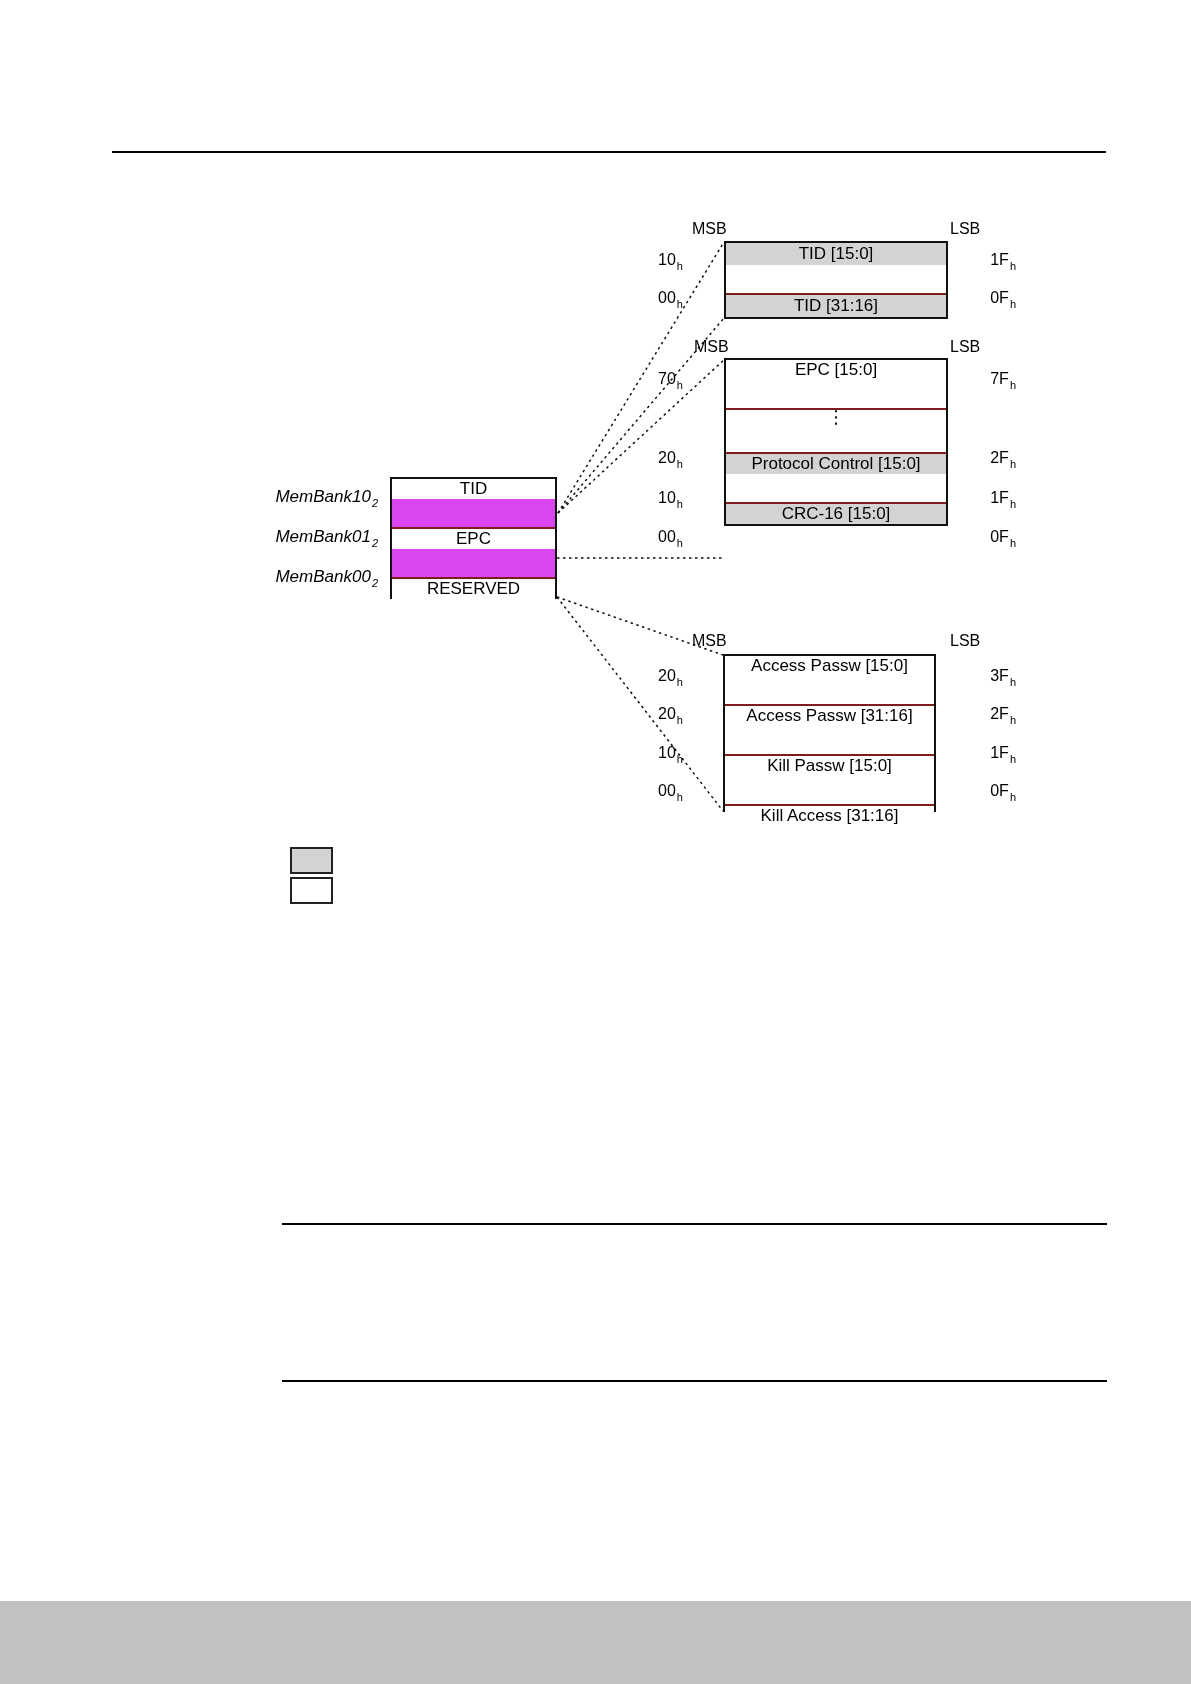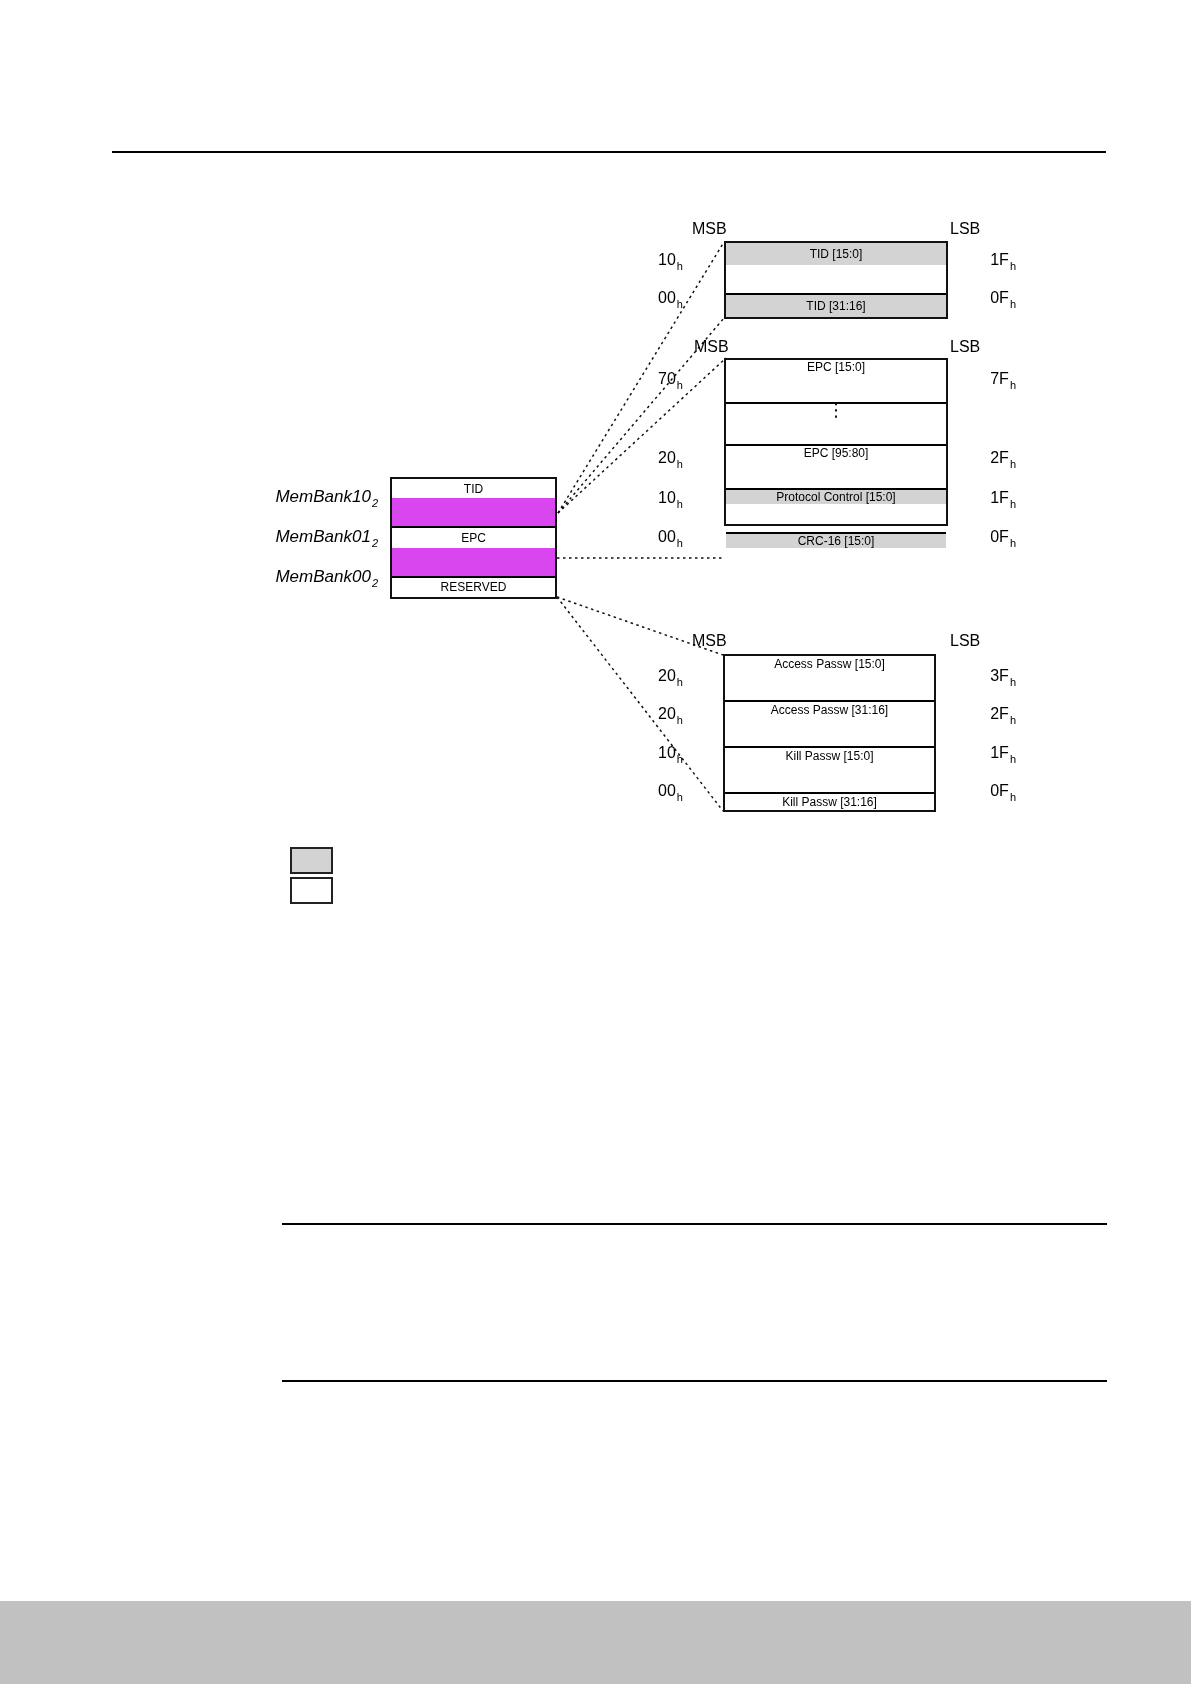--- a/index.html
+++ b/index.html
@@ -24,23 +24,23 @@
     position:absolute; left:390px; top:477px; width:167px; height:122px;
     border:2px solid #111; box-sizing:border-box; display:flex; flex-direction:column;
     background:#d946ef;
   }
   .memblock {
     position:absolute; border:2px solid #111; box-sizing:border-box;
     display:flex; flex-direction:column; background:#fff;
   }
   .memrow {
     flex:1; display:flex; align-items:center; justify-content:center;
-    font-size:12px; background:#ffffff; white-space:nowrap;
+    font-size:17px; background:#ffffff; white-space:nowrap;
   }
-  .memrow + .memrow { border-top:2px solid #000000;margin-top:28px; }
+  .memrow + .memrow { border-top:2px solid #7f1d1d;margin-top:28px; }
   .memrow.shaded { background:#d3d3d3; }
   .memrow.dots { font-size:18px; letter-spacing:0; line-height:12px; }
 
   .sidelabel {
     position:absolute; font-size:16px; line-height:18px; white-space:nowrap;
   }
   .addr {
     position:absolute; font-size:16px; line-height:19px; white-space:nowrap;
   }
   .addr-l { left:658px; width:60px; text-align:left; }
@@ -111,21 +111,20 @@
   </div>
   <div class="addr addr-r" style="top:288px">
     <span>0F</span><span class="sub">h</span>
   </div>
 
   <div class="sidelabel" style="left:694px;top:338px">MSB</div>
   <div class="sidelabel" style="left:950px;top:338px">LSB</div>
   <div class="memblock" style="left:724px;top:358px;width:224px;height:168px">
     <div class="memrow">EPC [15:0]</div>
     <div class="memrow dots">⋮</div>
-    <div class="memrow">EPC [95:80]</div>
     <div class="memrow shaded">Protocol Control [15:0]</div>
     <div class="memrow shaded">CRC-16 [15:0]</div>
   </div>
   <div class="addr addr-l" style="top:369px">
     <span>70</span><span class="sub">h</span>
   </div>
   <div class="addr addr-l" style="top:448px">
     <span>20</span><span class="sub">h</span>
   </div>
   <div class="addr addr-l" style="top:488px">
@@ -146,21 +145,21 @@
   <div class="addr addr-r" style="top:527px">
     <span>0F</span><span class="sub">h</span>
   </div>
 
   <div class="sidelabel" style="left:692px;top:632px">MSB</div>
   <div class="sidelabel" style="left:950px;top:632px">LSB</div>
   <div class="memblock" style="left:723px;top:654px;width:213px;height:158px">
     <div class="memrow">Access Passw [15:0]</div>
     <div class="memrow">Access Passw [31:16]</div>
     <div class="memrow">Kill Passw [15:0]</div>
-    <div class="memrow">Kill Passw [31:16]</div>
+    <div class="memrow">Kill Access [31:16]</div>
   </div>
   <div class="addr addr-l" style="top:666px">
     <span>20</span><span class="sub">h</span>
   </div>
   <div class="addr addr-l" style="top:704px">
     <span>20</span><span class="sub">h</span>
   </div>
   <div class="addr addr-l" style="top:743px">
     <span>10</span><span class="sub">h</span>
   </div>

